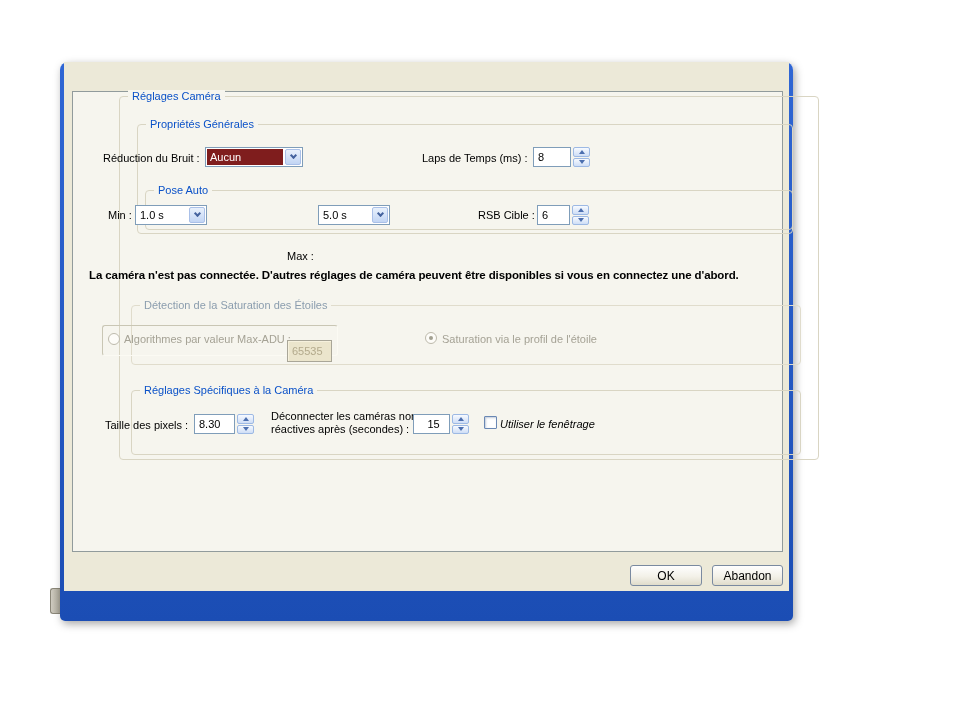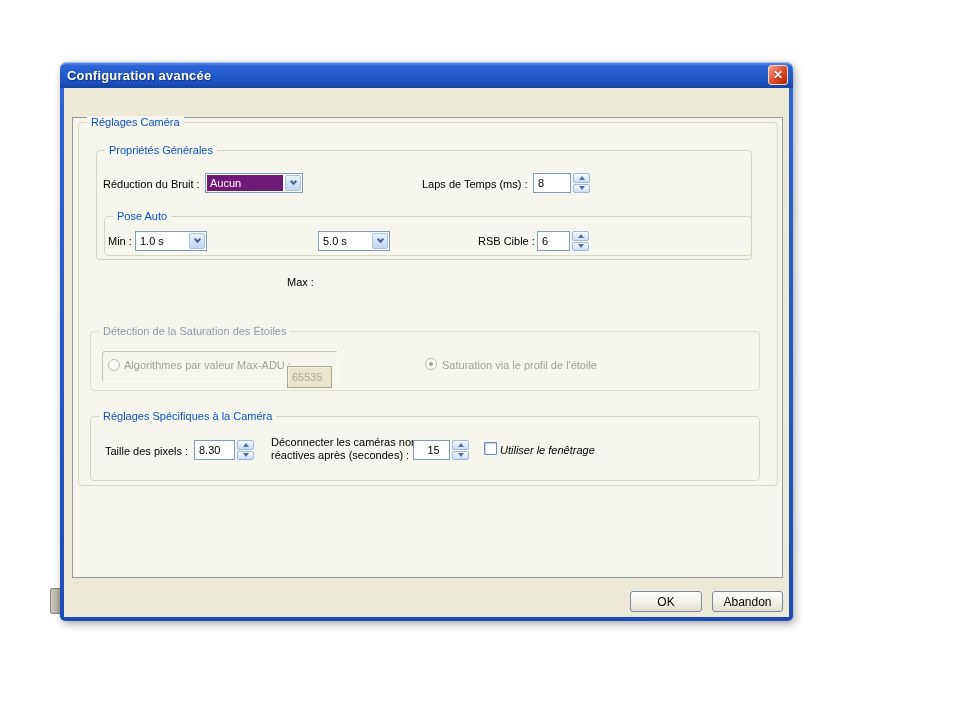--- a/index.html
+++ b/index.html
@@ -37,39 +37,39 @@
       border:1px solid #919b9c; border-bottom:none; border-radius:3px 3px 0 0;
       margin-right:2px; position:relative; z-index:1; white-space:nowrap; }
   .tab.active { height:25px; line-height:23px; margin-bottom:-2px; z-index:3;
       background:#f6f5ee; border-top:2px solid #e5a01a; }
 
   
   .tabpanel { position:absolute; left:8px; top:29px; width:711px; height:461px;
       background:#f6f5ee; border:1px solid #919b9c; }
 
   
-  .grp { position:absolute; border:1px solid #d9d5c3; border-radius:4px; }
+  .grp { position:absolute; border:1px solid #d9d5c3; border-radius:4px;margin-left:41px; }
   .grp-label { position:absolute; top:-7px; left:8px; padding:0 4px; background:#f6f5ee;
       color:#0a51c8; font-size:11px; line-height:13px; white-space:nowrap; }
   .grp.dis { border-color:#e0dccc; }
   .grp.dis .grp-label { color:#8b9dae; }
 
   .lbl { position:absolute; font-size:11px; color:#000; white-space:nowrap; line-height:13px; }
   .lbl.dis { color:#a5a295; }
   .lbl2 { line-height:13px; }
 
   .tb { position:absolute; height:20px; border:1px solid #7f9db9; background:#fff;
       font-size:11px; line-height:18px; padding-left:4px; color:#000; }
   .tb.dis { border:1px solid #a9a698; background:#ebe5cc; color:#b3aa8c;
       box-shadow:inset 1px 1px 0 #f6f1dd; }
 
   .combo { position:absolute; height:20px; border:1px solid #7f9db9; background:#fff; }
   .combo-text { position:absolute; left:1px; top:1px; right:19px; bottom:1px;
       font-size:11px; line-height:16px; padding:0 0 0 3px; color:#000; }
-  .combo-text.sel { background:#701a75; color:#fff; }
+  .combo-text.sel { background:#7f1d1d; color:#fff; }
   .combo-btn { position:absolute; top:1px; right:1px; width:16px; bottom:1px;
       background:linear-gradient(180deg,#e9f1fc,#c2d5f4); border:1px solid #aac0e8;
       border-radius:2px; display:flex; align-items:center; justify-content:center; }
   .chev { display:block; width:5px; height:5px; border-right:2px solid #44629e;
       border-bottom:2px solid #44629e; transform:rotate(45deg); margin-top:-3px; }
 
   .spin { position:absolute; width:17px; height:20px; display:flex; flex-direction:column; gap:1px; }
   .spin-b { flex:1; background:linear-gradient(180deg,#f7faff,#cfdef6);
       border:1px solid #9db9e4; border-radius:2px; display:flex;
       align-items:center; justify-content:center; }
@@ -101,26 +101,20 @@
 </style>
 </head>
 <body>
 
 <div class="stage">
 
   <div class="bg-fragment"></div>
 
   <div class="dialog">
 
-    <div class="titlebar">
-      <span class="title-text">Configuration avancée</span>
-      <span class="close-btn">
-          <span>✕</span>
-        </span>
-    </div>
 
     <div class="client">
 
 
       <div class="tabpanel">
 
         <div class="grp" style="left:5px; top:4px; width:700px; height:364px;">
           <span class="grp-label">Réglages Caméra</span>
         </div>
 
@@ -171,20 +165,21 @@
         <div class="tb" style="left:464px; top:113px; width:33px;">6</div>
         <div class="spin" style="left:499px; top:113px;">
           <div class="spin-b">
             <i class="tri up"></i>
             </div>
           <div class="spin-b">
             <i class="tri dn"></i>
             </div>
         </div>
 
+        <div class="notice" style="left:16px; top:177px;">La caméra n'est pas connectée. D'autres réglages de caméra peuvent être disponibles si vous en connectez une d'abord.</div>
 
         <div class="grp dis" style="left:17px; top:213px; width:670px; height:60px;">
           <span class="grp-label">Détection de la Saturation des Étoiles</span>
         </div>
         <div class="sunken" style="left:29px; top:233px; width:236px; height:31px;"></div>
         <span class="rad" style="left:35px; top:241px;"></span>
         <span class="lbl dis" style="left:51px; top:241px;">Algorithmes par valeur Max-ADU :</span>
         <div class="tb dis" style="left:214px; top:248px; width:45px; height:22px; line-height:20px;">65535</div>
         <span class="rad on" style="left:352px; top:240px;"></span>
         <span class="lbl dis" style="left:369px; top:241px;">Saturation via le profil de l'étoile</span>

